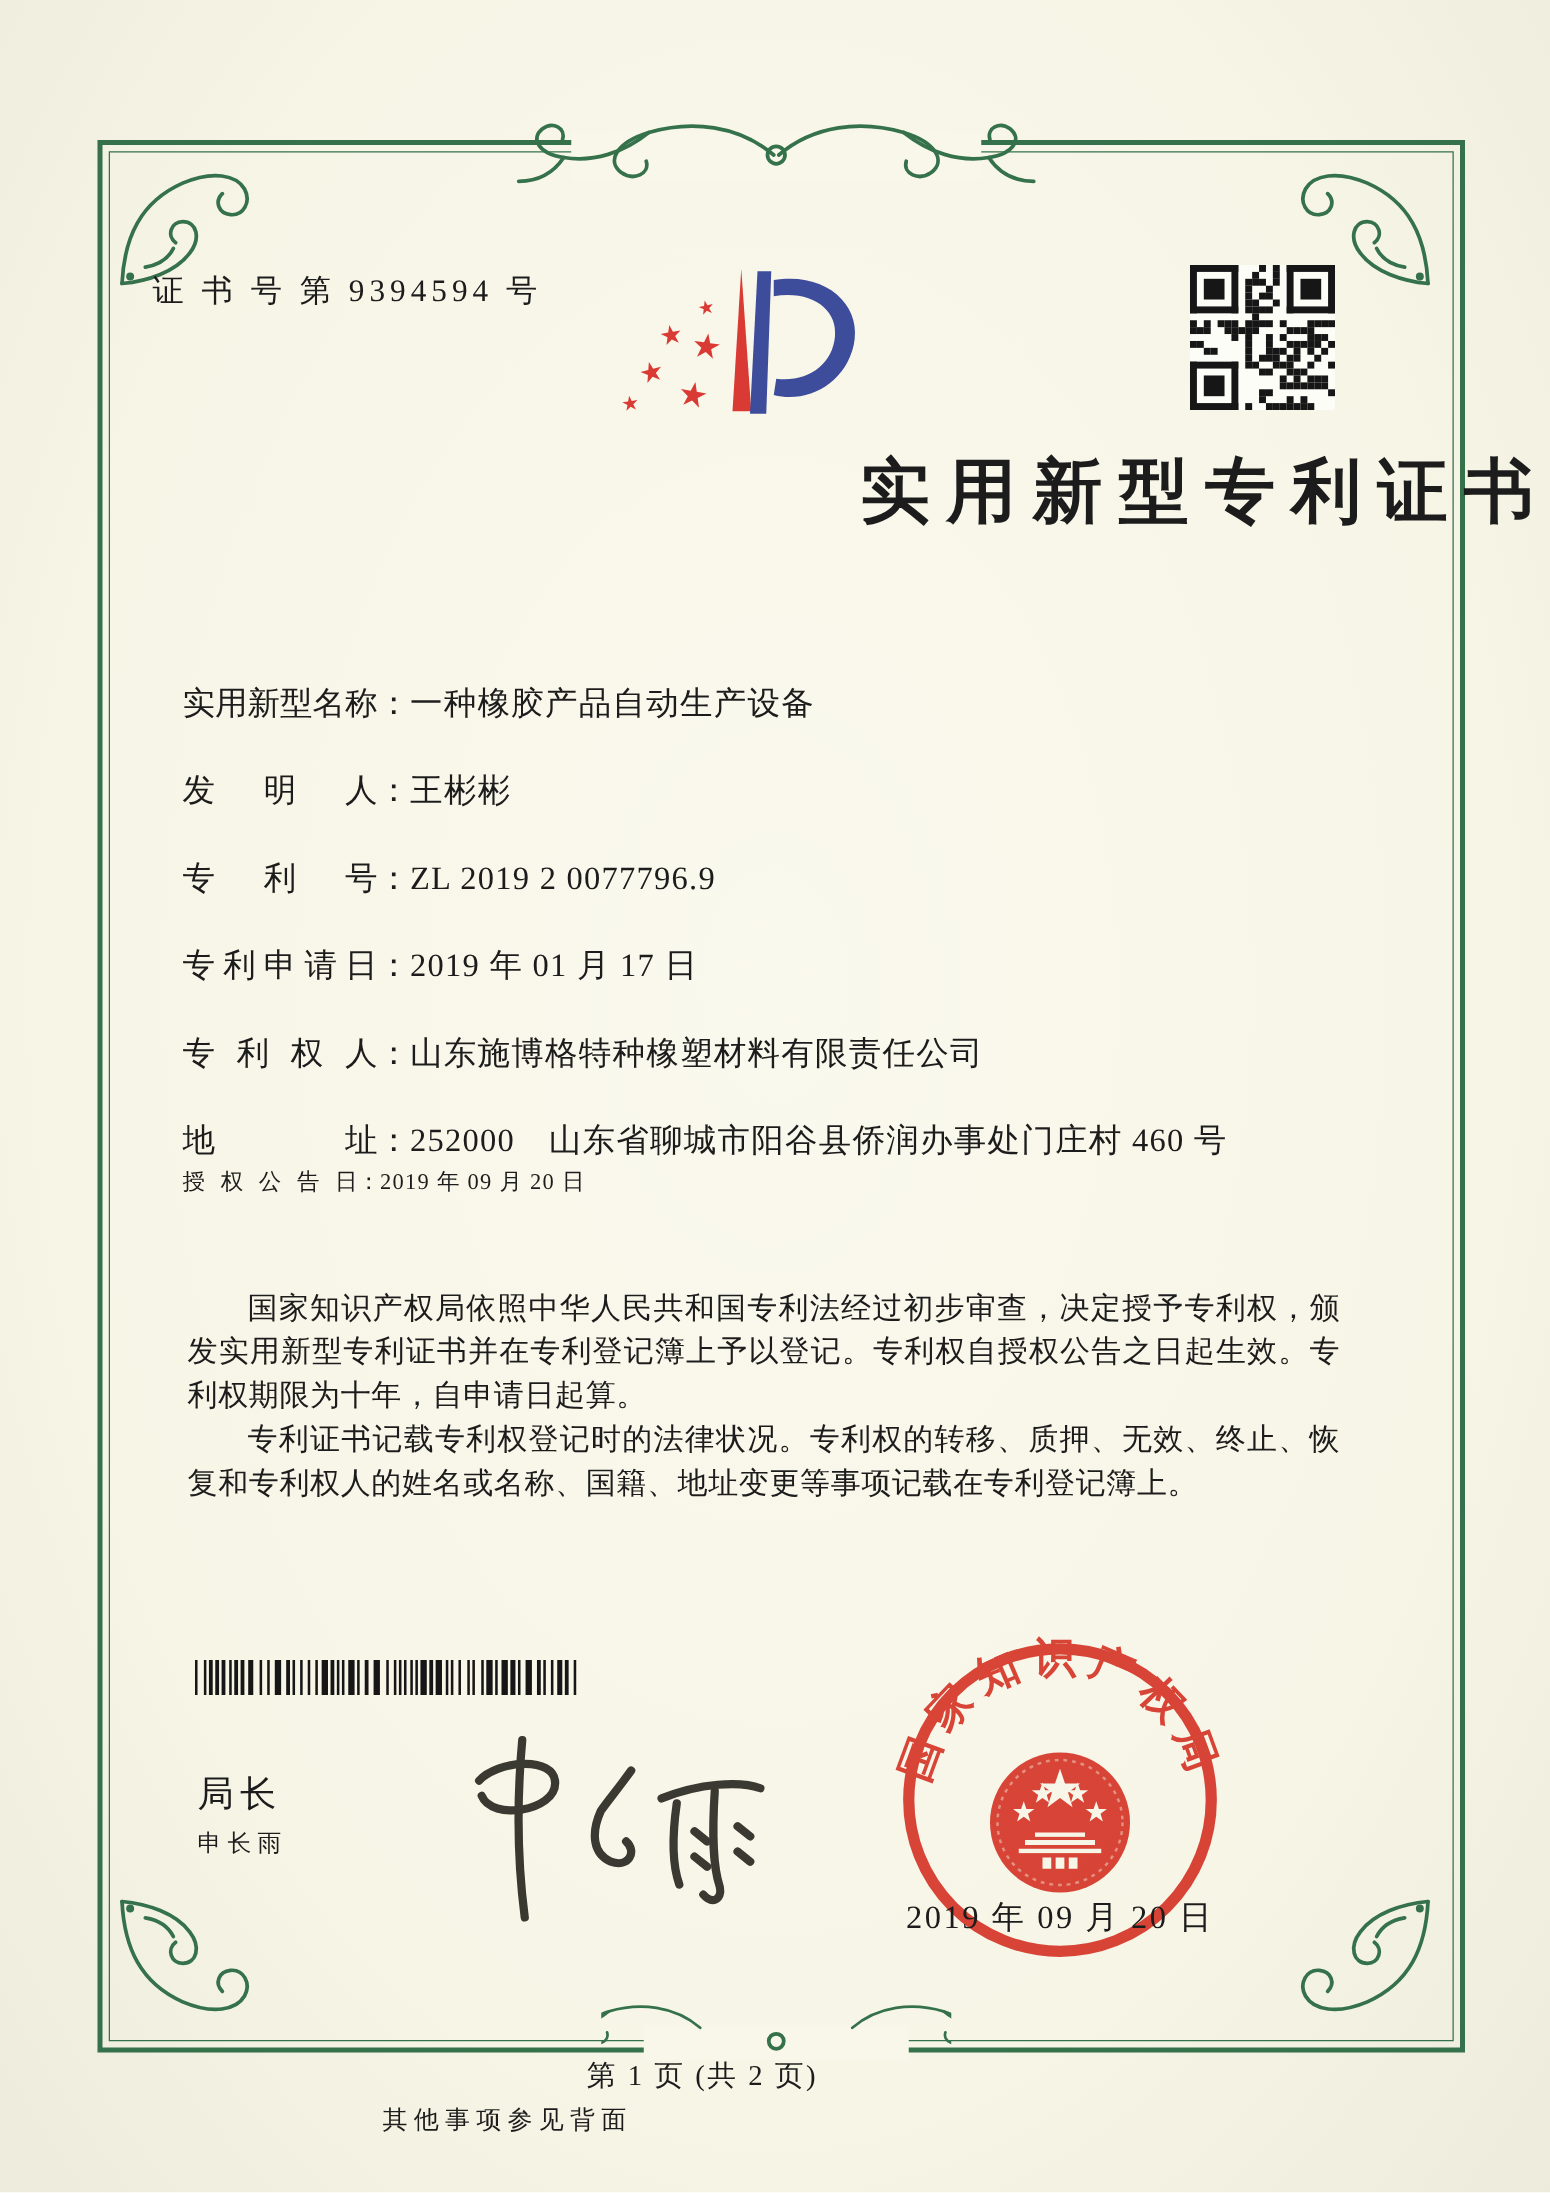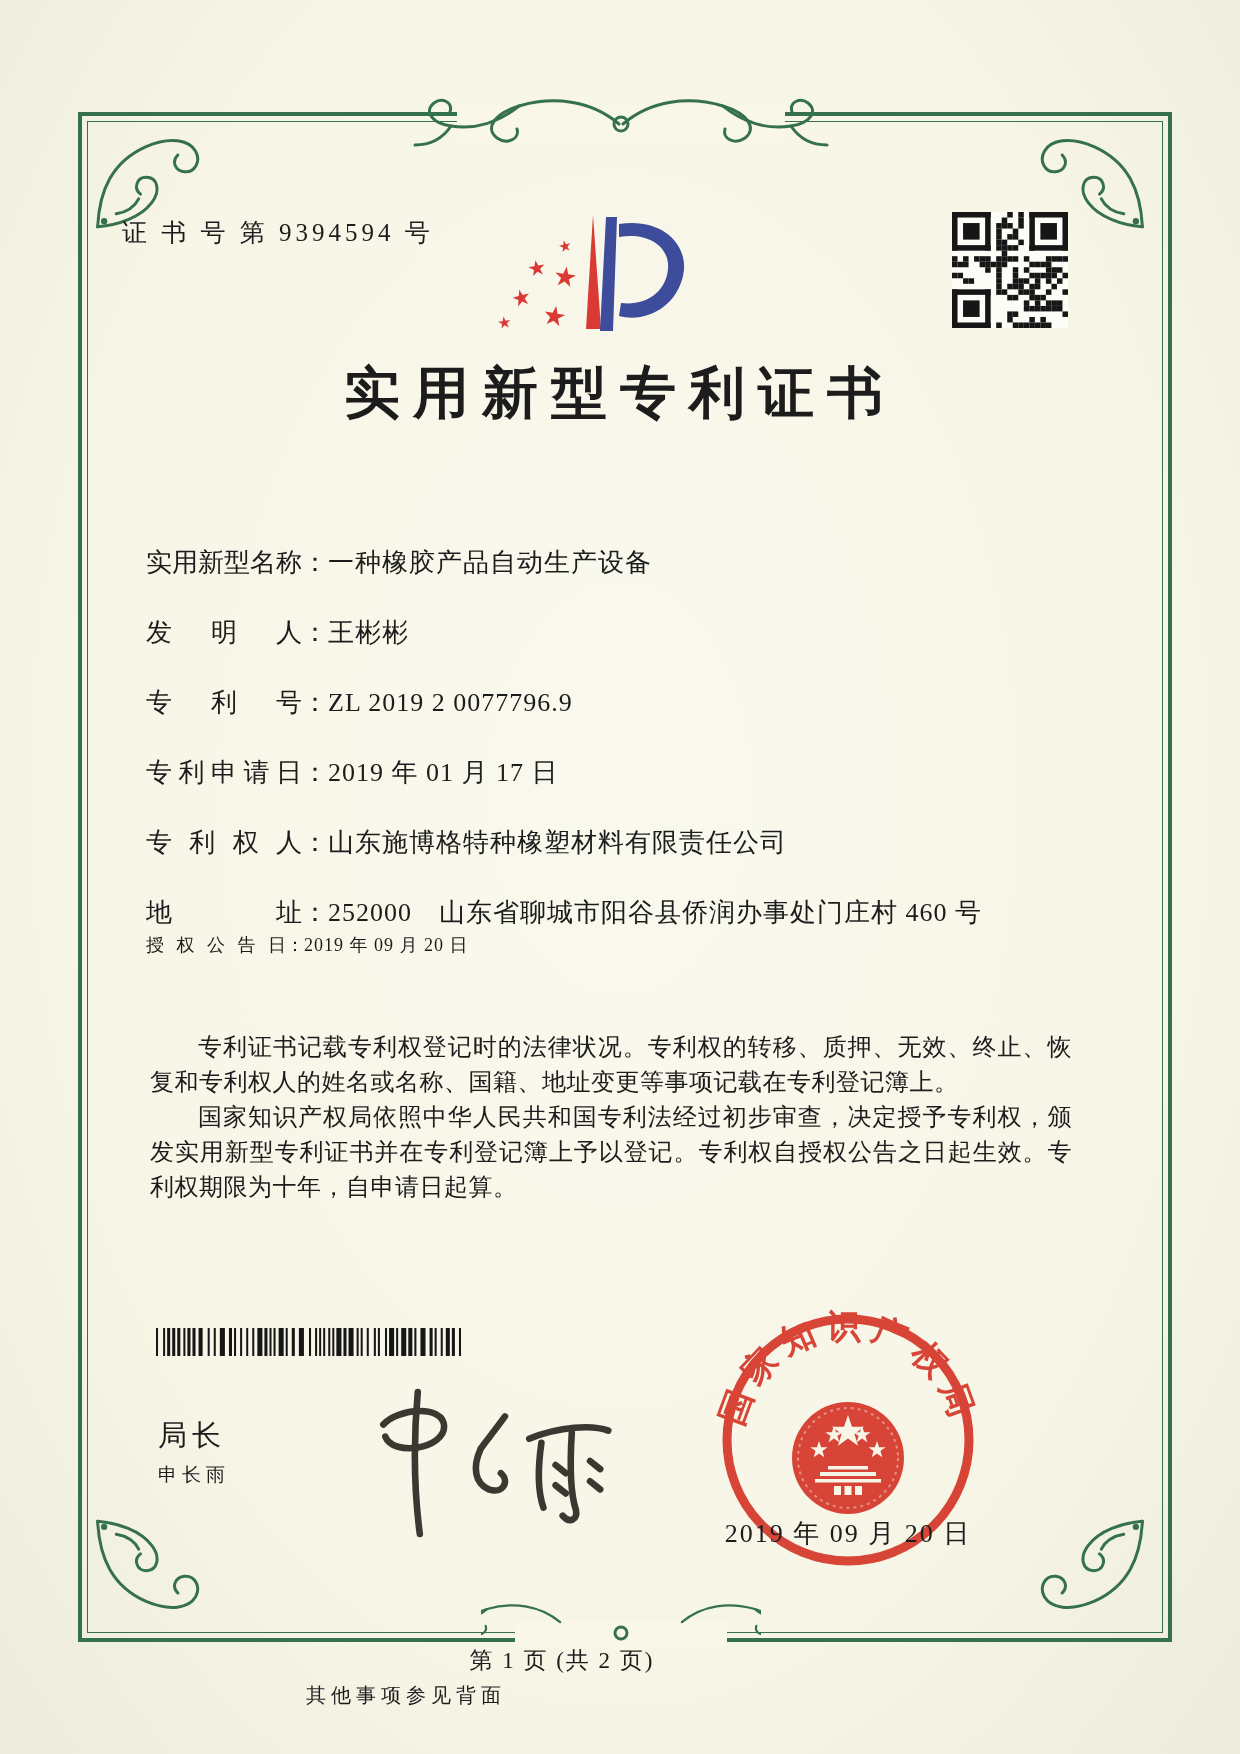--- a/index.html
+++ b/index.html
@@ -17,21 +17,21 @@
   
   .corner{position:absolute;width:112px;height:112px;}
   .c-tl{left:92px;top:126px;}
   .c-tr{left:1036px;top:126px;transform:scaleX(-1);}
   .c-bl{left:92px;top:1510px;transform:scaleY(-1);}
   .c-br{left:1036px;top:1510px;transform:scale(-1,-1);}
   
   .cert-no{left:122px;top:216px;font-size:25px;letter-spacing:4px;}
   .logo{left:450px;top:192px;width:250px;height:152px;}
   .qr{left:952px;top:212px;width:116px;height:116px;}
-  .title{left:0;right:0;top:356px;text-align:center;font-size:56px;font-weight:700;letter-spacing:13px;}
+  .title{left:0;right:0;top:356px;text-align:right;font-size:56px;font-weight:700;letter-spacing:13px;}
   
   .fields{left:146px;top:546px;width:950px;font-size:26px;}
   .field-row{margin-bottom:36px;line-height:34px;white-space:nowrap;}
   .f-label{display:inline-block;width:156px;text-align:justify;text-align-last:justify;}
   .colon{display:inline-block;}
   .f-value{letter-spacing:1px;}
   .grant-row{left:146px;top:928px;width:1000px;font-size:18px;line-height:34px;white-space:nowrap;}
   .g2{position:absolute;left:463px;top:0;}
   .g-label{display:inline-block;width:140px;text-align:justify;text-align-last:justify;}
   
@@ -279,22 +279,22 @@
     </div>
   </div>
 
   <div class="abs grant-row">
     <span>
       <span class="g-label">授权公告日</span><span class="colon">：</span><span class="f-value">2019 年 09 月 20 日</span>
     </span>
   </div>
 
   <div class="abs bodytext">
+    <p>国家知识产权局依照中华人民共和国专利法经过初步审查，决定授予专利权，颁发实用新型专利证书并在专利登记簿上予以登记。专利权自授权公告之日起生效。专利权期限为十年，自申请日起算。</p>
     <p>专利证书记载专利权登记时的法律状况。专利权的转移、质押、无效、终止、恢复和专利权人的姓名或名称、国籍、地址变更等事项记载在专利登记簿上。</p>
-    <p>国家知识产权局依照中华人民共和国专利法经过初步审查，决定授予专利权，颁发实用新型专利证书并在专利登记簿上予以登记。专利权自授权公告之日起生效。专利权期限为十年，自申请日起算。</p>
   </div>
 
   <svg id="bc-svg" class="abs barcode" viewBox="0 0 302 27" preserveAspectRatio="none">
       <rect x="0" y="0" width="2" height="27" fill="#161616"></rect>
       <rect x="7" y="0" width="2" height="27" fill="#161616"></rect>
       <rect x="11" y="0" width="3" height="27" fill="#161616"></rect>
       <rect x="16" y="0" width="3" height="27" fill="#161616"></rect>
       <rect x="21" y="0" width="3" height="27" fill="#161616"></rect>
       <rect x="27" y="0" width="2" height="27" fill="#161616"></rect>
       <rect x="31" y="0" width="3" height="27" fill="#161616"></rect>

